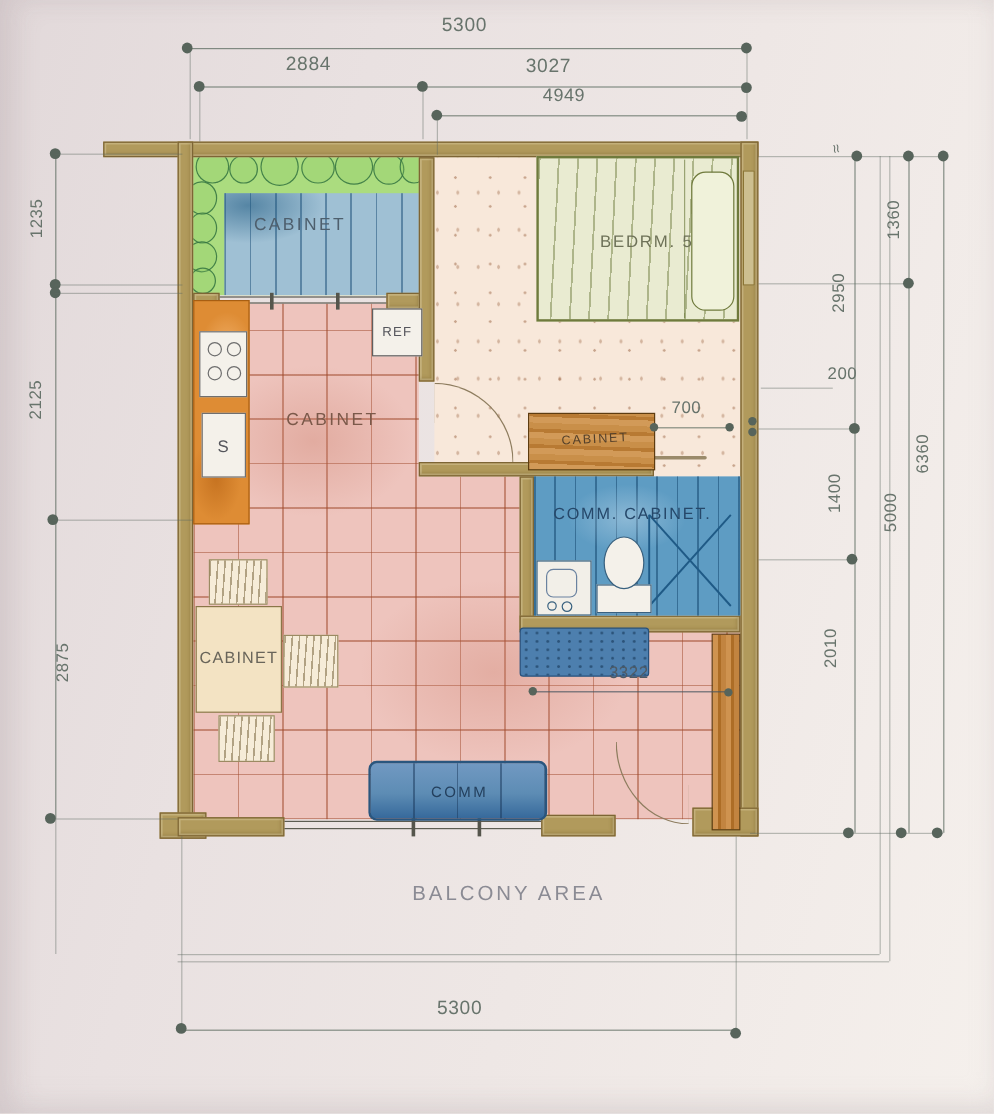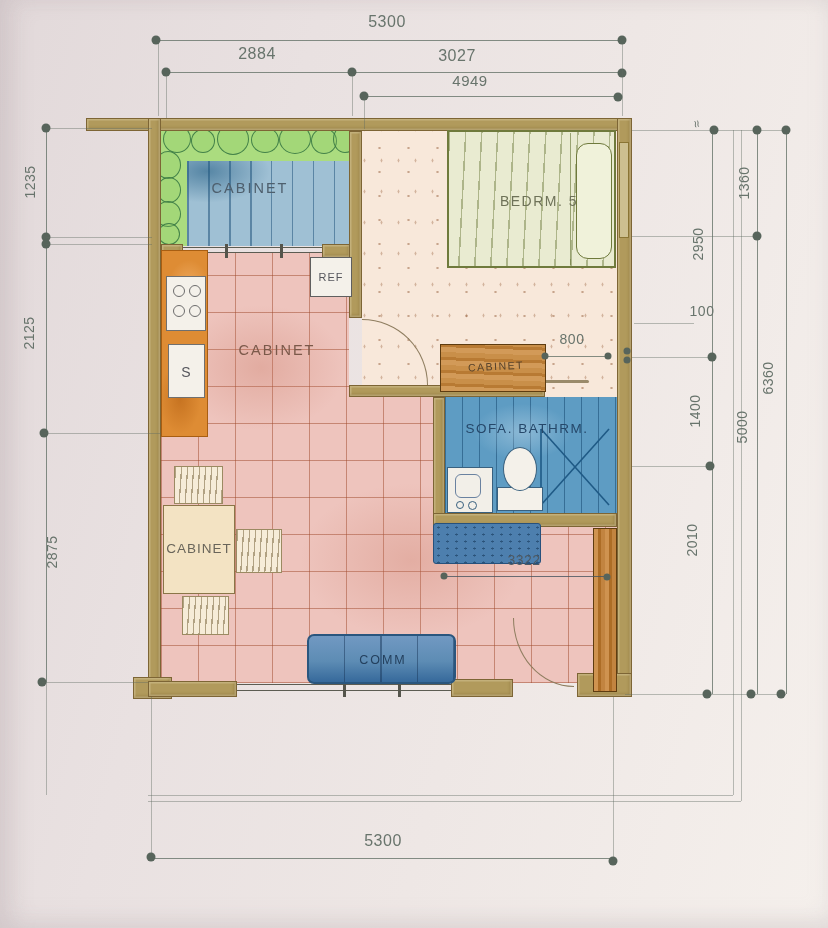--- a/index.html
+++ b/index.html
@@ -109,40 +109,40 @@
 
   <div class="abs" style="left:447px;top:130px;width:169px;height:138px;background-color:#e9ebd1;background-image:repeating-linear-gradient(93deg,rgba(100,115,50,.45) 0 1.5px,transparent 1.5px 16px);border:2px solid #6f7a3c;box-sizing:border-box;"></div>
   <div class="abs" style="left:576px;top:143px;width:36px;height:116px;background:#f0f2da;border:1.5px solid #6f7a3c;border-radius:12px;box-sizing:border-box;"></div>
   <div class="vline" style="left:570px;top:133px;height:132px;background:rgba(100,115,50,.6);"></div>
 
   <div class="wood" style="left:440px;top:344px;width:106px;height:48px;background:repeating-linear-gradient(2deg,#d29a58 0 5px,#b87a33 5px 8px,#c98f49 8px 13px);"></div>
   <span class="rlabel" style="left:496px;top:366px;font-size:10.5px;color:#54402a;letter-spacing:1.5px;transform:translate(-50%,-50%) rotate(-3deg);">CABINET</span>
   <div class="hline" style="left:545px;top:356px;width:63px;"></div>
   <span class="dot s" style="left:545px;top:356px;"></span>
   <span class="dot s" style="left:608px;top:356px;"></span>
-  <span class="dim" style="left:572px;top:339px;">800</span>
+  <span class="dim" style="left:572px;top:339px;">700</span>
 
   <div class="abs" style="left:445px;top:397px;width:172px;height:116px;
     background-color:#5e9cc3;
     background-image:
       radial-gradient(ellipse 70px 40px at 45% 30%, rgba(225,238,248,.35), transparent 70%),
       repeating-linear-gradient(90deg, rgba(15,65,105,.5) 0 1.4px, transparent 1.4px 17px);"></div>
   <svg class="abs" style="left:540px;top:428px;" width="70" height="78" viewBox="0 0 70 78">
       <line x1="1" y1="1" x2="69" y2="77" stroke="#1f5a86" stroke-width="1.6"></line>
       <line x1="69" y1="1" x2="1" y2="77" stroke="#1f5a86" stroke-width="1.6"></line>
       <line x1="1" y1="1" x2="1" y2="77" stroke="#1f5a86" stroke-width="1.6"></line>
     </svg>
   <div class="abs" style="left:497px;top:487px;width:46px;height:24px;background:#f4f1ea;border:1.4px solid #39617f;box-sizing:border-box;"></div>
   <div class="abs" style="left:503px;top:447px;width:34px;height:44px;background:#f4f1ea;border:1.5px solid #39617f;border-radius:50%;box-sizing:border-box;"></div>
   <div class="abs" style="left:447px;top:467px;width:46px;height:46px;background:#f2efe8;border:1.4px solid #39617f;box-sizing:border-box;">
     <div class="abs" style="left:7px;top:6px;width:24px;height:22px;border:1.2px solid #6a82a0;border-radius:6px;"></div>
     <span class="abs" style="left:8px;top:33px;width:6px;height:6px;border:1.2px solid #39617f;border-radius:50%;"></span>
     <span class="abs" style="left:20px;top:33px;width:7px;height:7px;border:1.2px solid #39617f;border-radius:50%;"></span>
   </div>
-  <span class="rlabel" style="left:527px;top:428px;font-size:13.5px;color:#26486a;letter-spacing:1.5px;">SOFA. BATHRM.</span>
+  <span class="rlabel" style="left:527px;top:428px;font-size:13.5px;color:#26486a;letter-spacing:1.5px;">COMM. CABINET.</span>
 
   <div class="abs" style="left:433px;top:523px;width:108px;height:41px;background-color:#4d7fae;background-image:radial-gradient(rgba(10,40,70,.5) 1.1px,transparent 1.5px);background-size:9px 7px;border:1.6px solid #27517c;box-sizing:border-box;border-radius:3px;"></div>
   <div class="hline" style="left:444px;top:576px;width:163px;background:rgba(70,85,95,.8);"></div>
   <span class="dot s" style="left:444px;top:576px;"></span>
   <span class="dot s" style="left:607px;top:577px;"></span>
   <span class="dim" style="left:524px;top:560px;color:#4e5a64;">3322</span>
 
   <div class="chair" style="left:174px;top:466px;width:49px;height:38px;"></div>
   <div class="chair" style="left:236px;top:529px;width:46px;height:44px;"></div>
   <div class="chair" style="left:182px;top:596px;width:47px;height:39px;"></div>
@@ -150,20 +150,21 @@
   <span class="rlabel" style="left:199px;top:548px;font-size:13.5px;color:#69655a;letter-spacing:1px;">CABINET</span>
 
   <div class="abs" style="left:307px;top:634px;width:149px;height:50px;border-radius:7px;
     background-image:repeating-linear-gradient(90deg,transparent 0 35px,rgba(25,55,90,.5) 35px 36.5px),linear-gradient(180deg,#7199c2 0%,#5d8cb4 55%,#36699b 100%);
     border:2px solid #2a567e;box-sizing:border-box;"></div>
   <span class="rlabel" style="left:383px;top:660px;font-size:12.5px;color:#24405e;letter-spacing:2px;">COMM</span>
 
   <span class="rlabel" style="left:250px;top:188px;font-size:14.5px;color:#4e5f6d;">CABINET</span>
   <span class="rlabel" style="left:539px;top:201px;font-size:14px;color:#6e7258;letter-spacing:1.5px;">BEDRM. 5</span>
   <span class="rlabel" style="left:277px;top:350px;font-size:14.5px;color:#7b594a;">CABINET</span>
+  <span class="rlabel" style="left:424px;top:745px;font-size:17px;color:#8b8b94;letter-spacing:2.5px;">BALCONY AREA</span>
 
   <div class="hline" style="left:156px;top:40px;width:466px;"></div>
   <span class="dot" style="left:156px;top:40px;"></span>
   <span class="dot" style="left:622px;top:40px;"></span>
   <span class="dim big" style="left:387px;top:22px;">5300</span>
 
   <div class="hline" style="left:166px;top:72px;width:456px;"></div>
   <span class="dot" style="left:166px;top:72px;"></span>
   <span class="dot" style="left:352px;top:72px;"></span>
   <span class="dot" style="left:622px;top:73px;"></span>
@@ -217,21 +218,21 @@
   <span class="dot" style="left:712px;top:357px;"></span>
   <span class="dot s" style="left:627px;top:351px;"></span>
   <span class="dot s" style="left:627px;top:360px;"></span>
   <span class="dot" style="left:710px;top:466px;"></span>
   <span class="dot" style="left:707px;top:694px;"></span>
   <span class="dot" style="left:751px;top:694px;"></span>
   <span class="dot" style="left:781px;top:694px;"></span>
 
   <span class="dim rot" style="left:698px;top:244px;">2950</span>
   <span class="dim rot" style="left:744px;top:183px;">1360</span>
-  <span class="dim" style="left:702px;top:311px;">100</span>
+  <span class="dim" style="left:702px;top:311px;">200</span>
   <span class="dim rot" style="left:695px;top:411px;">1400</span>
   <span class="dim rot" style="left:692px;top:540px;">2010</span>
   <span class="dim rot" style="left:742px;top:427px;">5000</span>
   <span class="dim rot" style="left:768px;top:378px;">6360</span>
   <span class="dim" style="left:697px;top:124px;transform:translate(-50%,-50%) rotate(78deg);font-size:13px;">≈</span>
 
   <div class="hline faint" style="left:148px;top:795px;width:585px;"></div>
   <div class="hline faint" style="left:148px;top:801px;width:593px;"></div>
   <div class="vline faint" style="left:151px;top:697px;height:160px;"></div>
   <div class="vline faint" style="left:613px;top:697px;height:163px;"></div>

